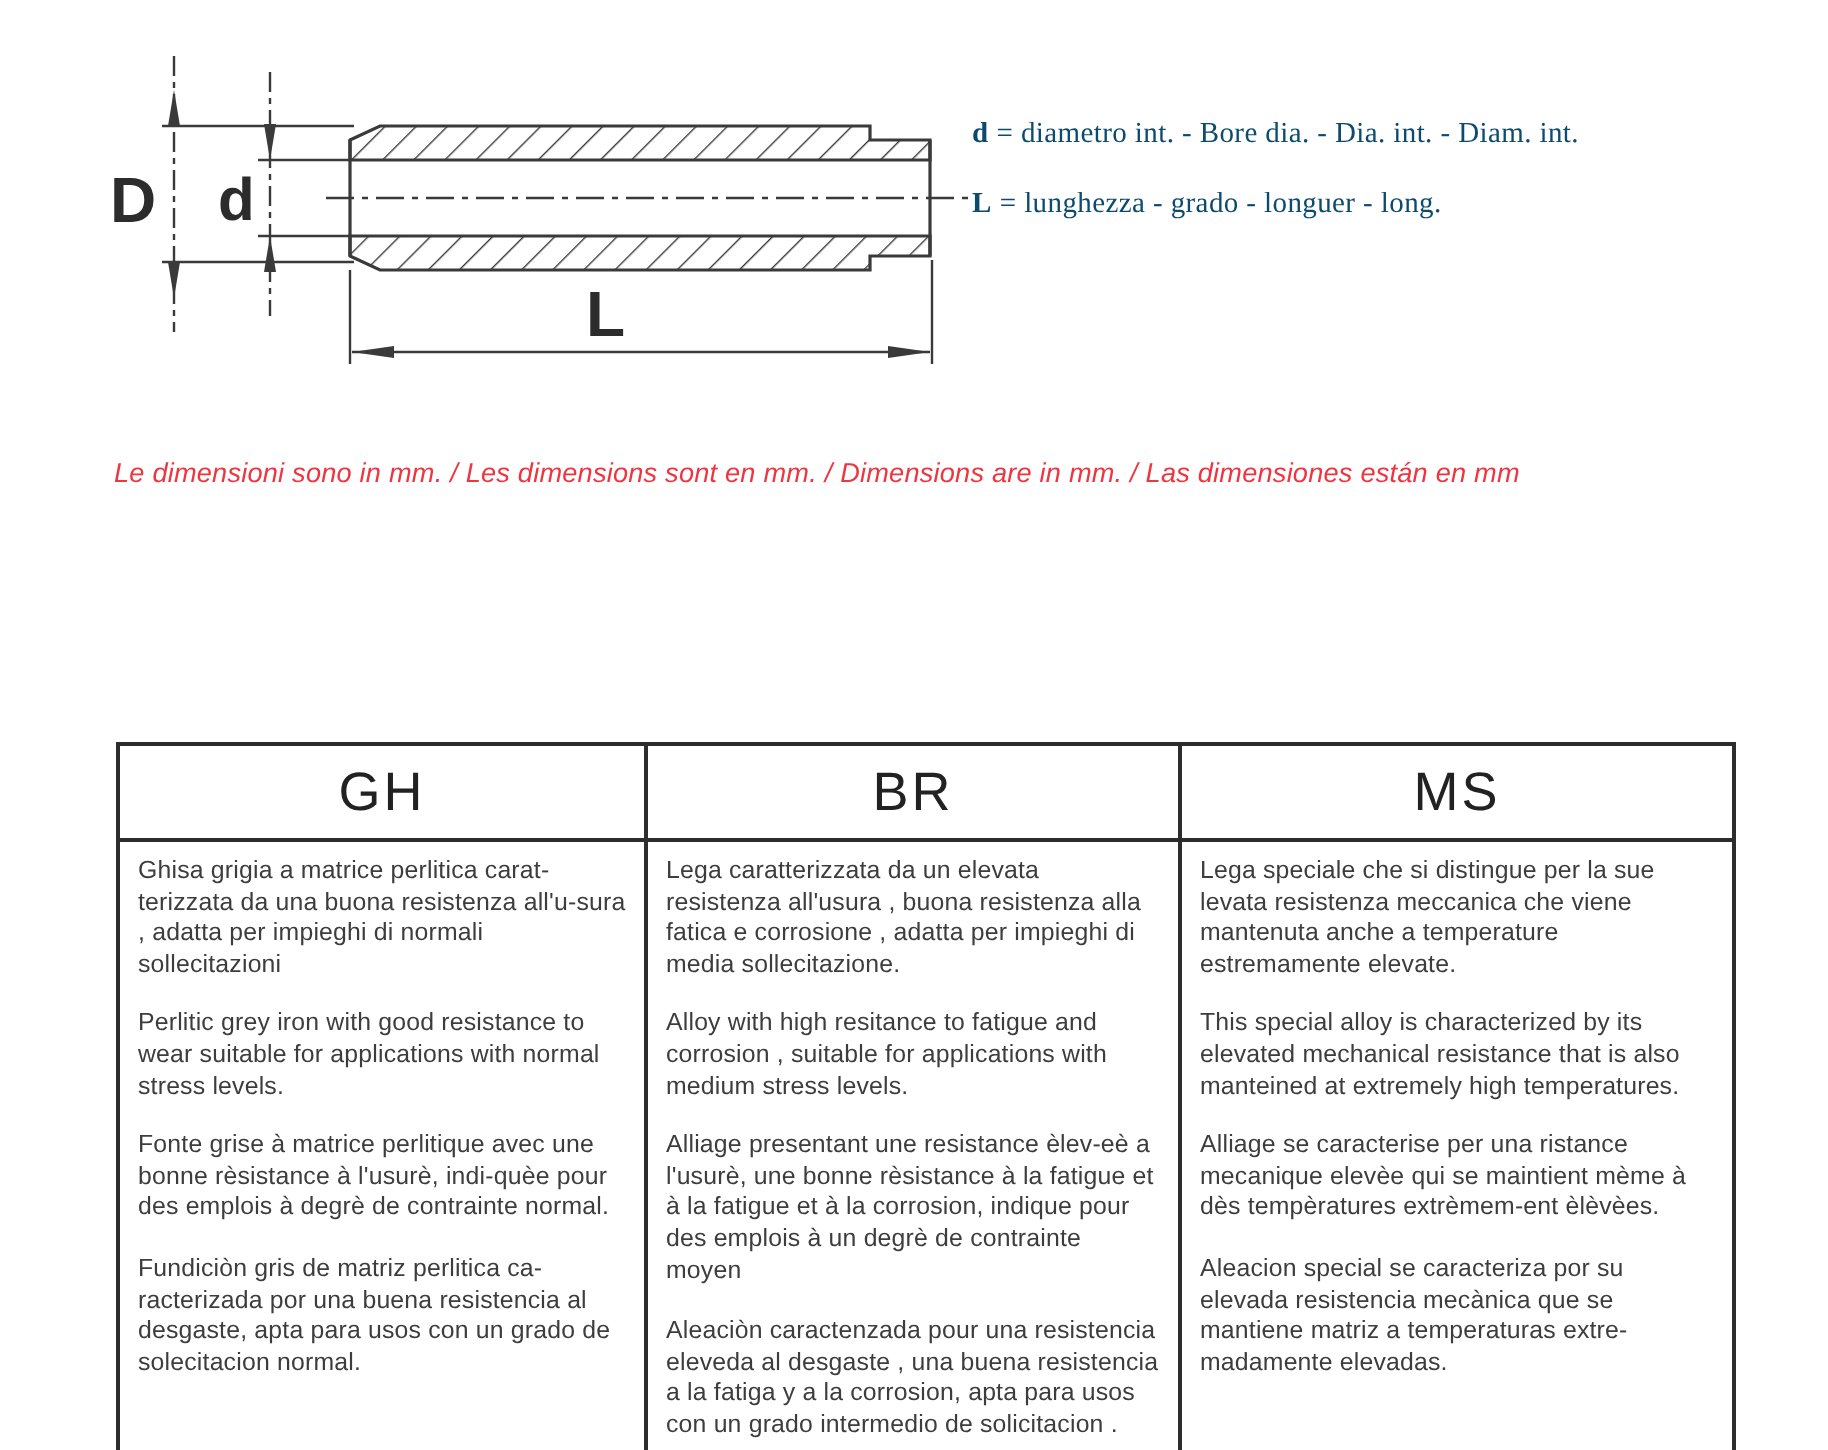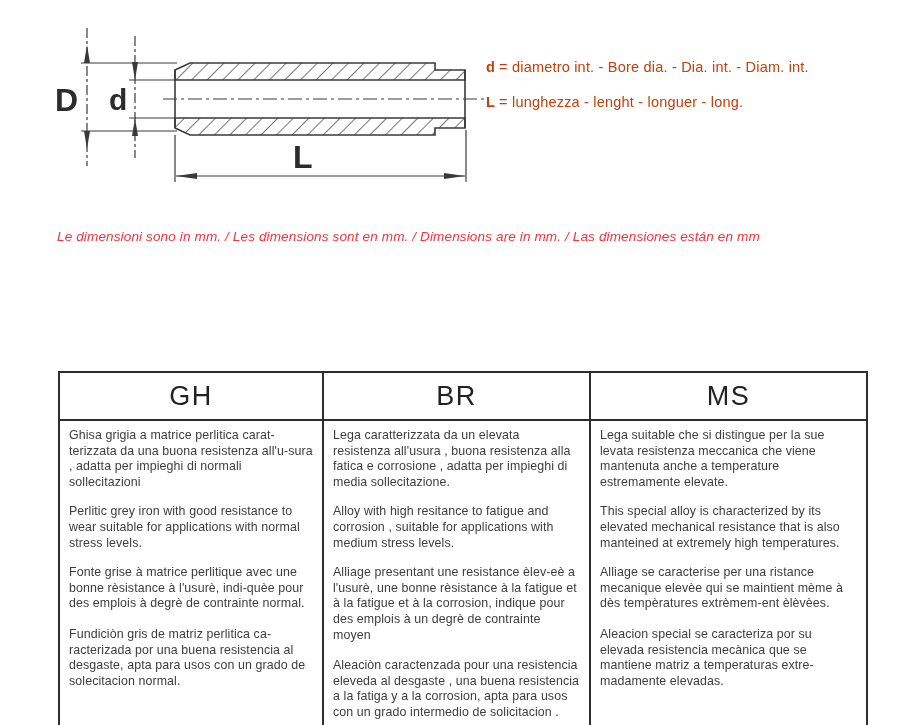--- a/index.html
+++ b/index.html
@@ -26,26 +26,27 @@
   }
 
   
   .legend {
     position: absolute;
     left: 486px;
     top: 60px;
     width: 420px;
   }
   .legend-line {
-    color: #c2410c;
+    color: #0c4a6e;
     font-size: 14.5px;
     line-height: 15px;
     margin-bottom: 20px;
     white-space: nowrap;
     letter-spacing: 0.2px;
+    font-family: Liberation Serif, serif;
   }
   .legend-line .sym {
     font-weight: bold;
     margin-right: 4px;
   }
 
   
   .dim-note {
     position: absolute;
     left: 57px;
@@ -135,21 +136,21 @@
     <polygon points="131,168 152,165 152,171" fill="#3a3a3a"></polygon>
     <polygon points="420,168 399,165 399,171" fill="#3a3a3a"></polygon>
     <text x="248" y="160" font-size="32" font-weight="bold" fill="#2c2c2c" font-family="Liberation Sans, sans-serif">L</text>
   </svg>
 
   <div class="legend">
     <div class="legend-line">
       <span class="sym">d</span><span>= diametro int. - Bore dia. - Dia. int. - Diam. int.</span>
     </div>
     <div class="legend-line">
-      <span class="sym">L</span><span>= lunghezza - lenght - longuer - long.</span>
+      <span class="sym">L</span><span>= lunghezza - grado - longuer - long.</span>
     </div>
   </div>
 
   <div class="dim-note">Le dimensioni sono in mm. / Les dimensions sont en mm. / Dimensions are in mm. / Las dimensiones están en mm</div>
 
   <table class="materials">
     <colgroup>
       <col class="col-gh">
         <col class="col-br">
         <col class="col-ms">
@@ -169,21 +170,21 @@
           <p>Fonte grise à matrice perlitique avec une bonne rèsistance à l'usurè, indi-quèe pour des emplois à degrè de contrainte normal.</p>
           <p>Fundiciòn gris de matriz perlitica ca-racterizada por una buena resistencia al desgaste, apta para usos con un grado de solecitacion normal.</p>
         </td>
         <td>
           <p>Lega caratterizzata da un elevata resistenza all'usura , buona resistenza alla fatica e corrosione , adatta per impieghi di media sollecitazione.</p>
           <p>Alloy with high resitance to fatigue and corrosion , suitable for applications with medium stress levels.</p>
           <p>Alliage presentant une resistance èlev-eè a l'usurè, une bonne rèsistance à la fatigue et à la fatigue et à la corrosion, indique pour des emplois à un degrè de contrainte moyen</p>
           <p>Aleaciòn caractenzada pour una resistencia eleveda al desgaste , una buena resistencia a la fatiga y a la corrosion, apta para usos con un grado intermedio de solicitacion .</p>
         </td>
         <td>
-          <p>Lega suitable che si distingue per la sue levata resistenza meccanica che viene mantenuta anche a temperature estremamente elevate.</p>
+          <p>Lega speciale che si distingue per la sue levata resistenza meccanica che viene mantenuta anche a temperature estremamente elevate.</p>
           <p>This special alloy is characterized by its elevated mechanical resistance that is also manteined at extremely high temperatures.</p>
           <p>Alliage se caracterise per una ristance mecanique elevèe qui se maintient mème à dès tempèratures extrèmem-ent èlèvèes.</p>
           <p>Aleacion special se caracteriza por su elevada resistencia mecànica que se mantiene matriz a temperaturas extre-madamente elevadas.</p>
         </td>
       </tr>
     </tbody>
   </table>
 
 </div>
 

